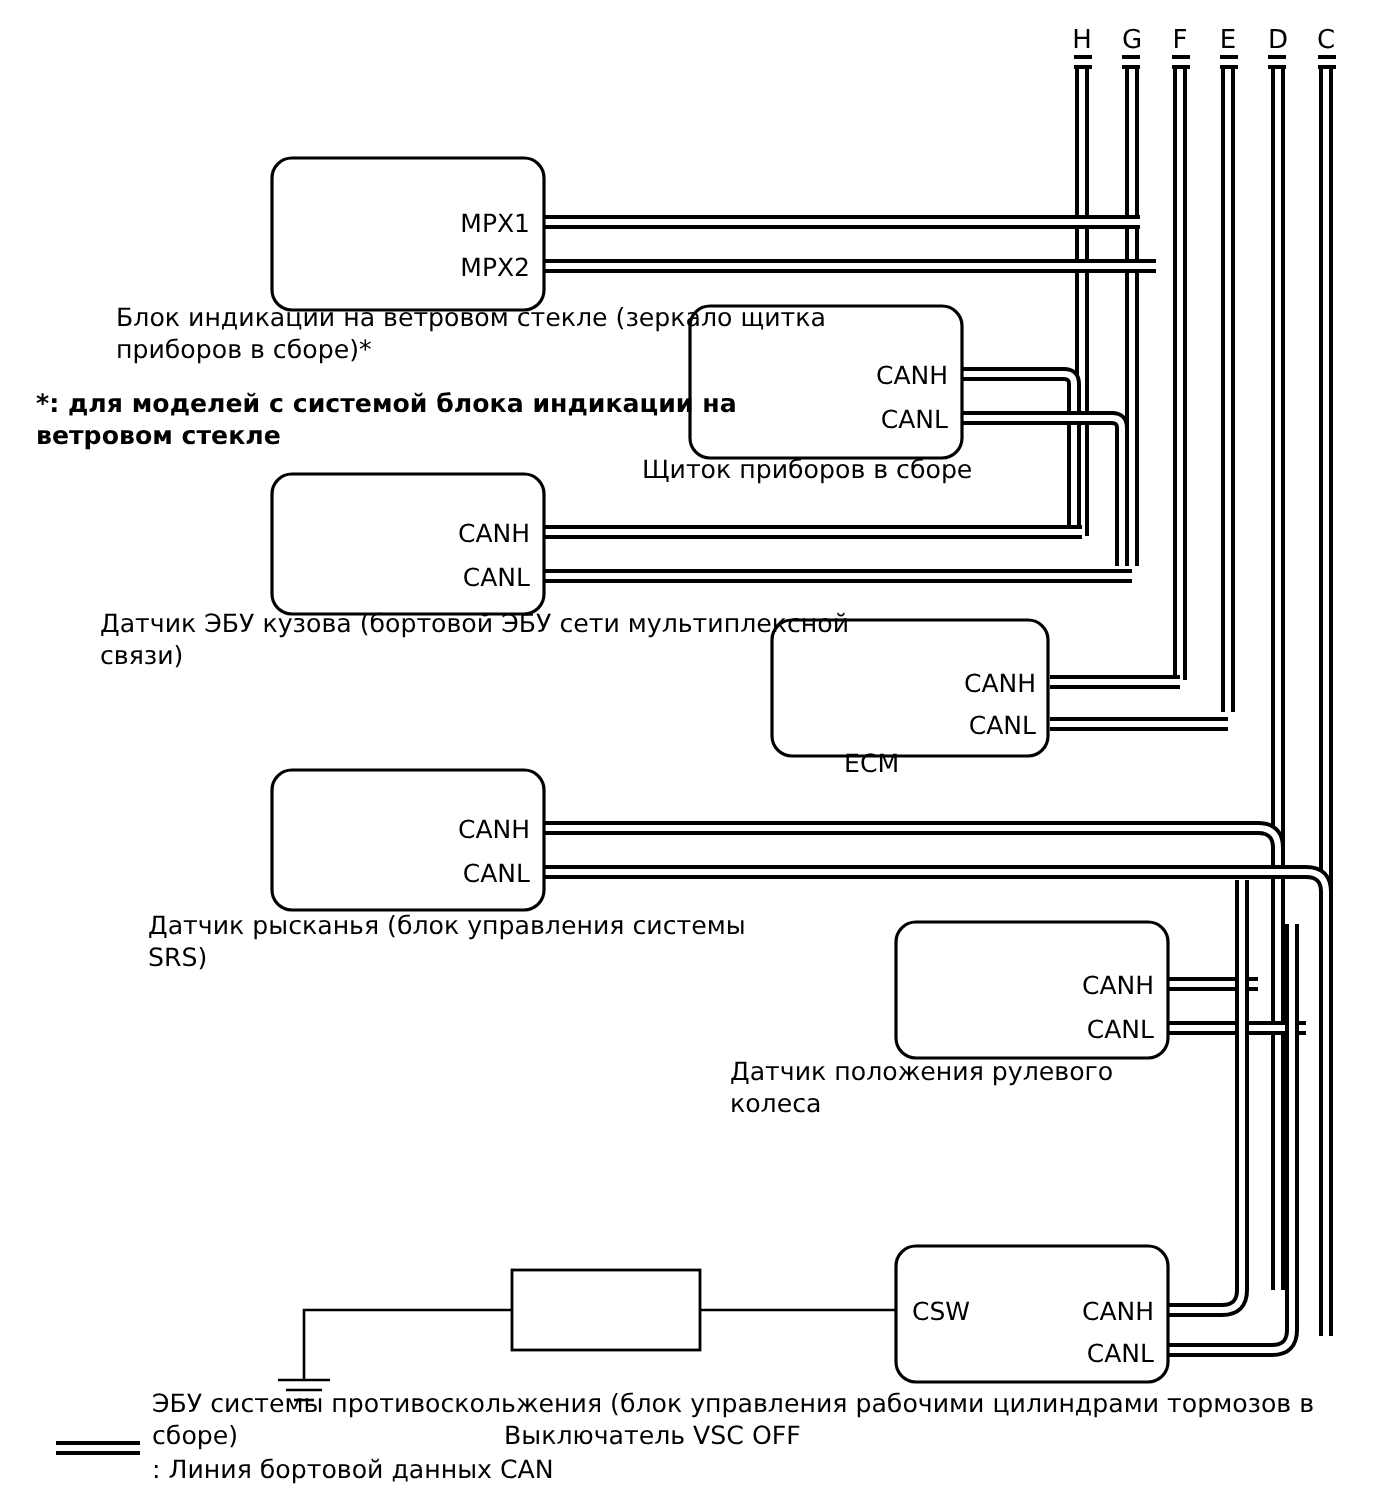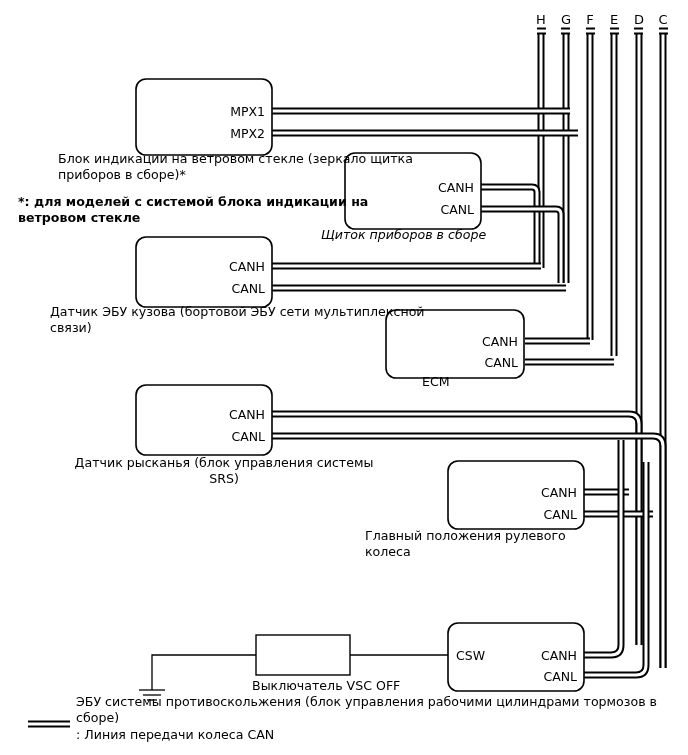--- a/index.html
+++ b/index.html
@@ -244,29 +244,29 @@
       <path class="legend-line" d="M 28 724 L 70 724"></path>
       <path class="legend-line-in" d="M 28 724 L 70 724"></path>
     </g>
 
   </svg>
 
   <div class="txt" style="left:46px; top:151px; width:360px;margin-left:12px;">Блок индикации на ветровом стекле (зеркало щитка приборов в сборе)*</div>
 
   <div class="txt" style="left:18px; top:194px; width:380px;font-weight:bold;">*: для моделей с системой блока индикации на ветровом стекле</div>
 
-  <div class="txt" style="left:321px; top:227px; width:240px;font-style:italic;">Щиток приборов в сборе</div>
+  <div class="txt" style="left:321px; top:227px; width:240px;">Щиток приборов в сборе</div>
 
   <div class="txt" style="left:50px; top:304px; width:380px;">Датчик ЭБУ кузова (бортовой ЭБУ сети мультиплексной связи)</div>
 
   <div class="txt" style="left:422px; top:374px; width:120px;">ECM</div>
 
-  <div class="txt" style="left:59px; top:455px; width:330px;text-align:center;">Датчик рысканья (блок управления системы SRS)</div>
-
-  <div class="txt" style="left:365px; top:528px; width:210px;">Главный положения рулевого колеса</div>
-
-  <div class="txt" style="left:252px; top:678px; width:220px;">Выключатель VSC OFF</div>
+  <div class="txt" style="left:74px; top:455px; width:330px;">Датчик рысканья (блок управления системы SRS)</div>
+
+  <div class="txt" style="left:365px; top:528px; width:210px;">Датчик положения рулевого колеса</div>
+
+  <div class="txt" style="left:252px; top:710px; width:220px;">Выключатель VSC OFF</div>
 
   <div class="txt" style="left:76px; top:694px; width:600px;">ЭБУ системы противоскольжения (блок управления рабочими цилиндрами тормозов в сборе)</div>
 
-  <div class="txt" style="left:76px; top:727px; width:400px;">: Линия передачи колеса CAN</div>
+  <div class="txt" style="left:76px; top:727px; width:400px;">: Линия бортовой данных CAN</div>
 
 </div>
 
 </body></html>

